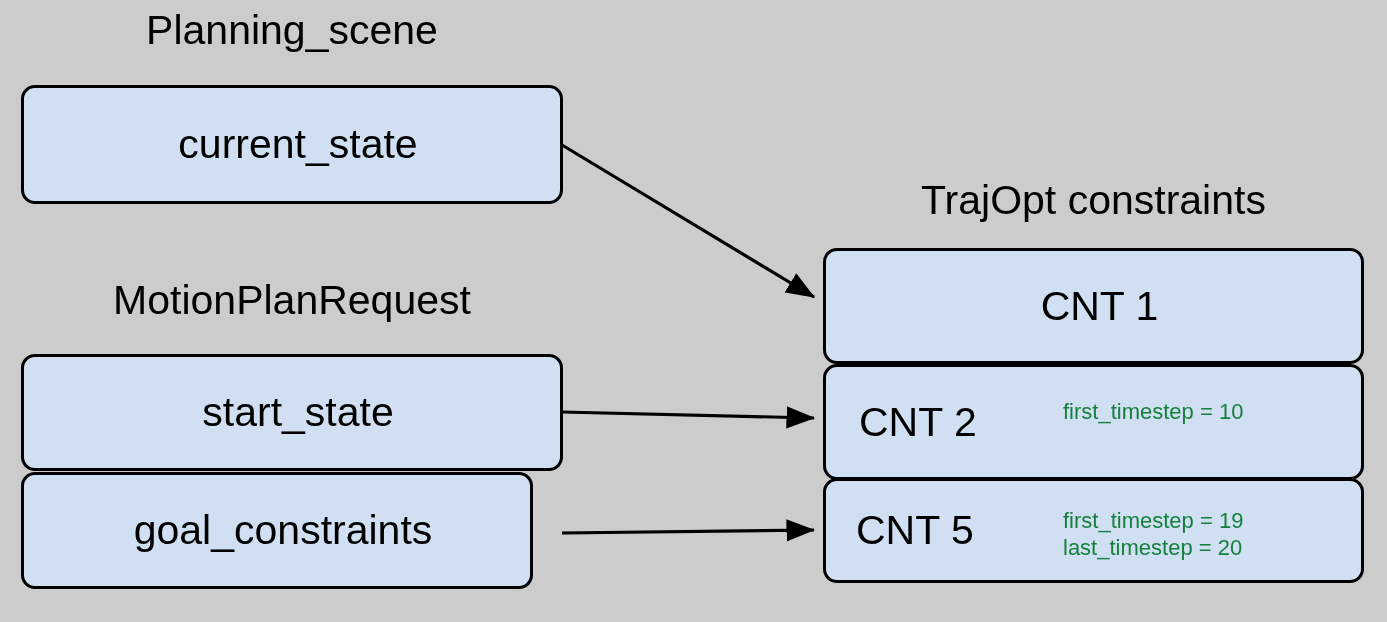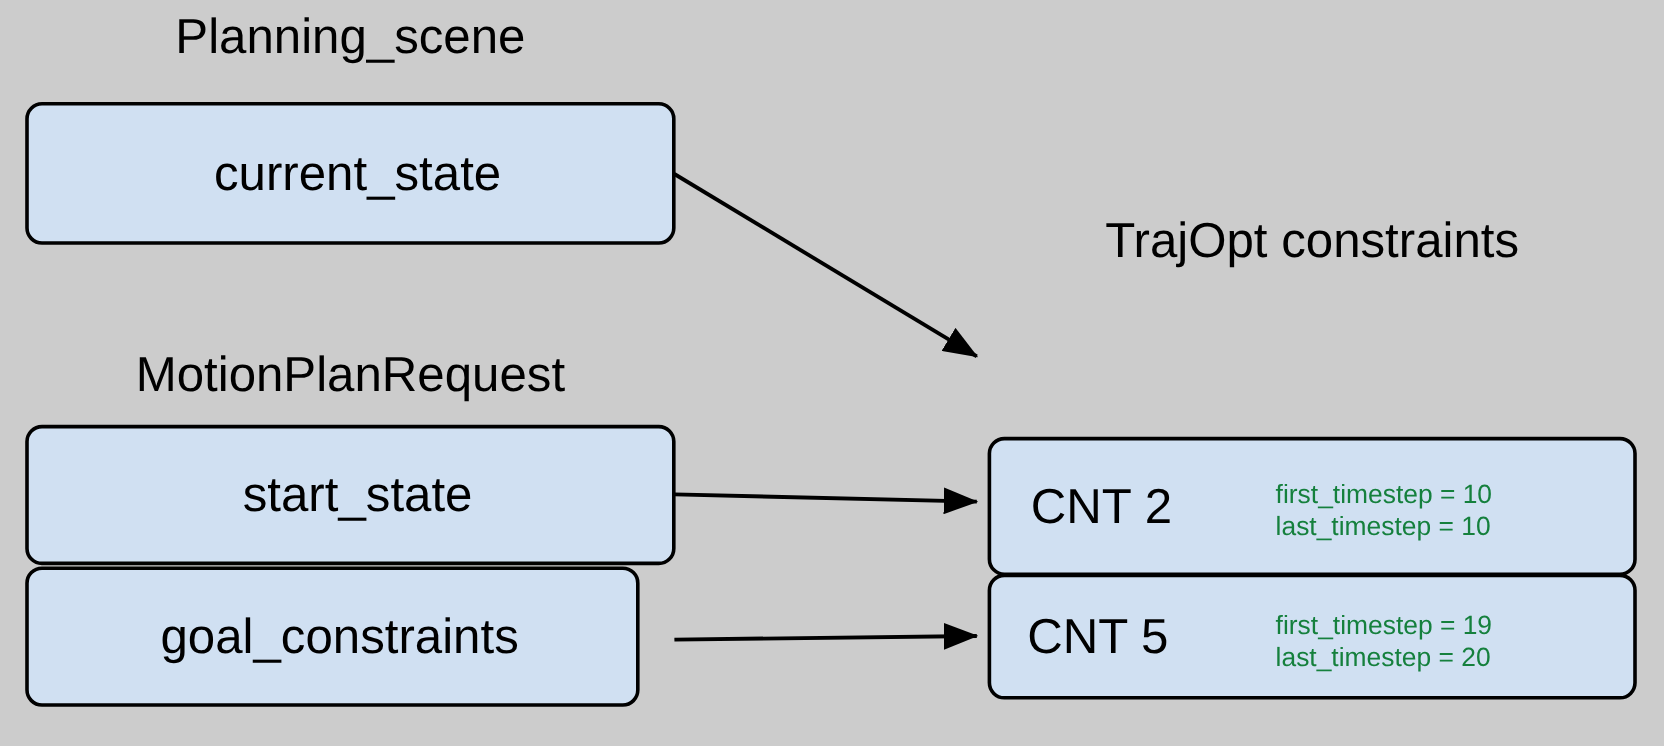--- a/index.html
+++ b/index.html
@@ -73,38 +73,40 @@
 <body>
 
 <div id="canvas">
 
   <div class="group-label" style="left:21px; top:10px; width:542px;">Planning_scene</div>
 
   <div class="node centered" style="left:21px; top:85px; width:542px; height:119px;">
     <span class="node-label">current_state</span>
   </div>
 
-  <div class="group-label" style="left:21px; top:292px; width:542px;">MotionPlanRequest</div>
+  <div class="group-label" style="left:21px; top:280px; width:542px;">MotionPlanRequest</div>
 
   <div class="node centered" style="left:21px; top:354px; width:542px; height:117px;">
     <span class="node-label">start_state</span>
   </div>
 
   <div class="node centered" style="left:21px; top:472px; width:512px; height:117px;">
     <span class="node-label">goal_constraints</span>
   </div>
 
   <div class="group-label" style="left:823px; top:180px; width:541px;">TrajOpt constraints</div>
 
+  <div class="node centered" style="left:823px; top:248px; width:541px; height:116px;">
+    <span class="node-label">CNT 1</span>
+  </div>
 
   <div class="node split" style="left:823px; top:364px; width:541px; height:116px;padding-left:33px;">
     <span class="node-label">CNT 2</span>
     <span class="annot" style="left:237px; top:31px;">
       <span class="annot-line">first_timestep = 10</span>
-      <span class="annot-line">last_timestep = 10</span>
     </span>
   </div>
 
   <div class="node split" style="left:823px; top:478px; width:541px; height:105px;">
     <span class="node-label">CNT 5</span>
     <span class="annot" style="left:237px; top:26px;">
       <span class="annot-line">first_timestep = 19</span>
       <span class="annot-line">last_timestep = 20</span>
     </span>
   </div>

